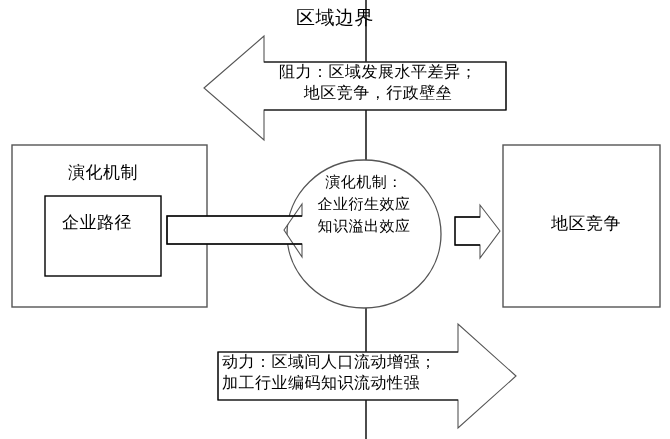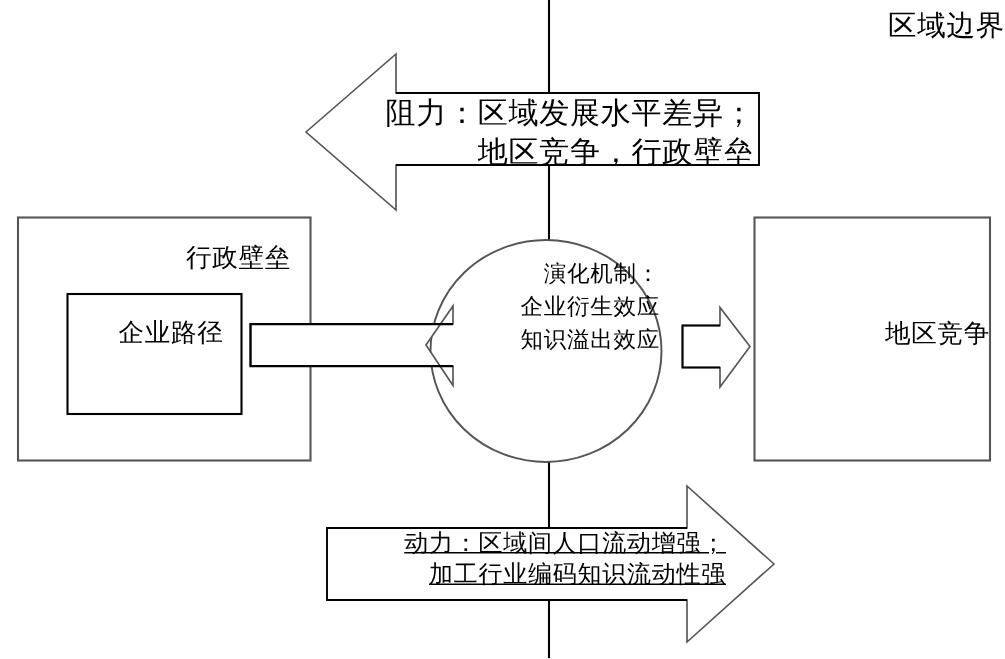--- a/index.html
+++ b/index.html
@@ -19,46 +19,45 @@
   #diagram-svg {
     position: absolute;
     left: 0;
     top: 0;
     width: 670px;
     height: 439px;
   }
   .lbl {
     position: absolute;
     color: #000;
-    text-align: right;
+    text-align: center;
     line-height: 1.18;
     white-space: pre;
     letter-spacing: 0.5px;
   }
   .lbl-left {
     text-align: left;
   }
 
   
   #boundary-title {
     left: 0; top: 6px; width: 670px;
     font-size: 19px;
   }
   #resistance-text {
     left: 253px; top: 62px; width: 250px;
-    font-size: 20px;
-    text-align: right;
+    font-size: 16px;
+    text-align: center;
     line-height: 1.30;
   }
   #driver-text {
     left: 222px; top: 352px; width: 262px;
     font-size: 16px;
-    text-align: right;
+    text-align: left;
     line-height: 1.30;
-    text-decoration: underline;
   }
   #local-evolution-label {
     left: 12px; top: 162px; width: 182px;
     font-size: 17px;
   }
   #firm-path-label {
     left: 45px; top: 212px; width: 104px;
     font-size: 17px;
   }
   #cross-boundary-label {
@@ -104,21 +103,21 @@
   </svg>
 
   <div class="lbl" id="boundary-title">区域边界</div>
 
   <div class="lbl lbl-left" id="resistance-text">阻力：区域发展水平差异；
 地区竞争，行政壁垒</div>
 
   <div class="lbl lbl-left" id="driver-text">动力：区域间人口流动增强；
 加工行业编码知识流动性强</div>
 
-  <div class="lbl" id="local-evolution-label">行政壁垒</div>
+  <div class="lbl" id="local-evolution-label">演化机制</div>
 
   <div class="lbl" id="firm-path-label">企业路径</div>
 
   <div class="lbl" id="mechanism-text">演化机制：
 企业衍生效应
 知识溢出效应</div>
 
   <div class="lbl" id="cross-boundary-label">地区竞争</div>
 
 </div>

